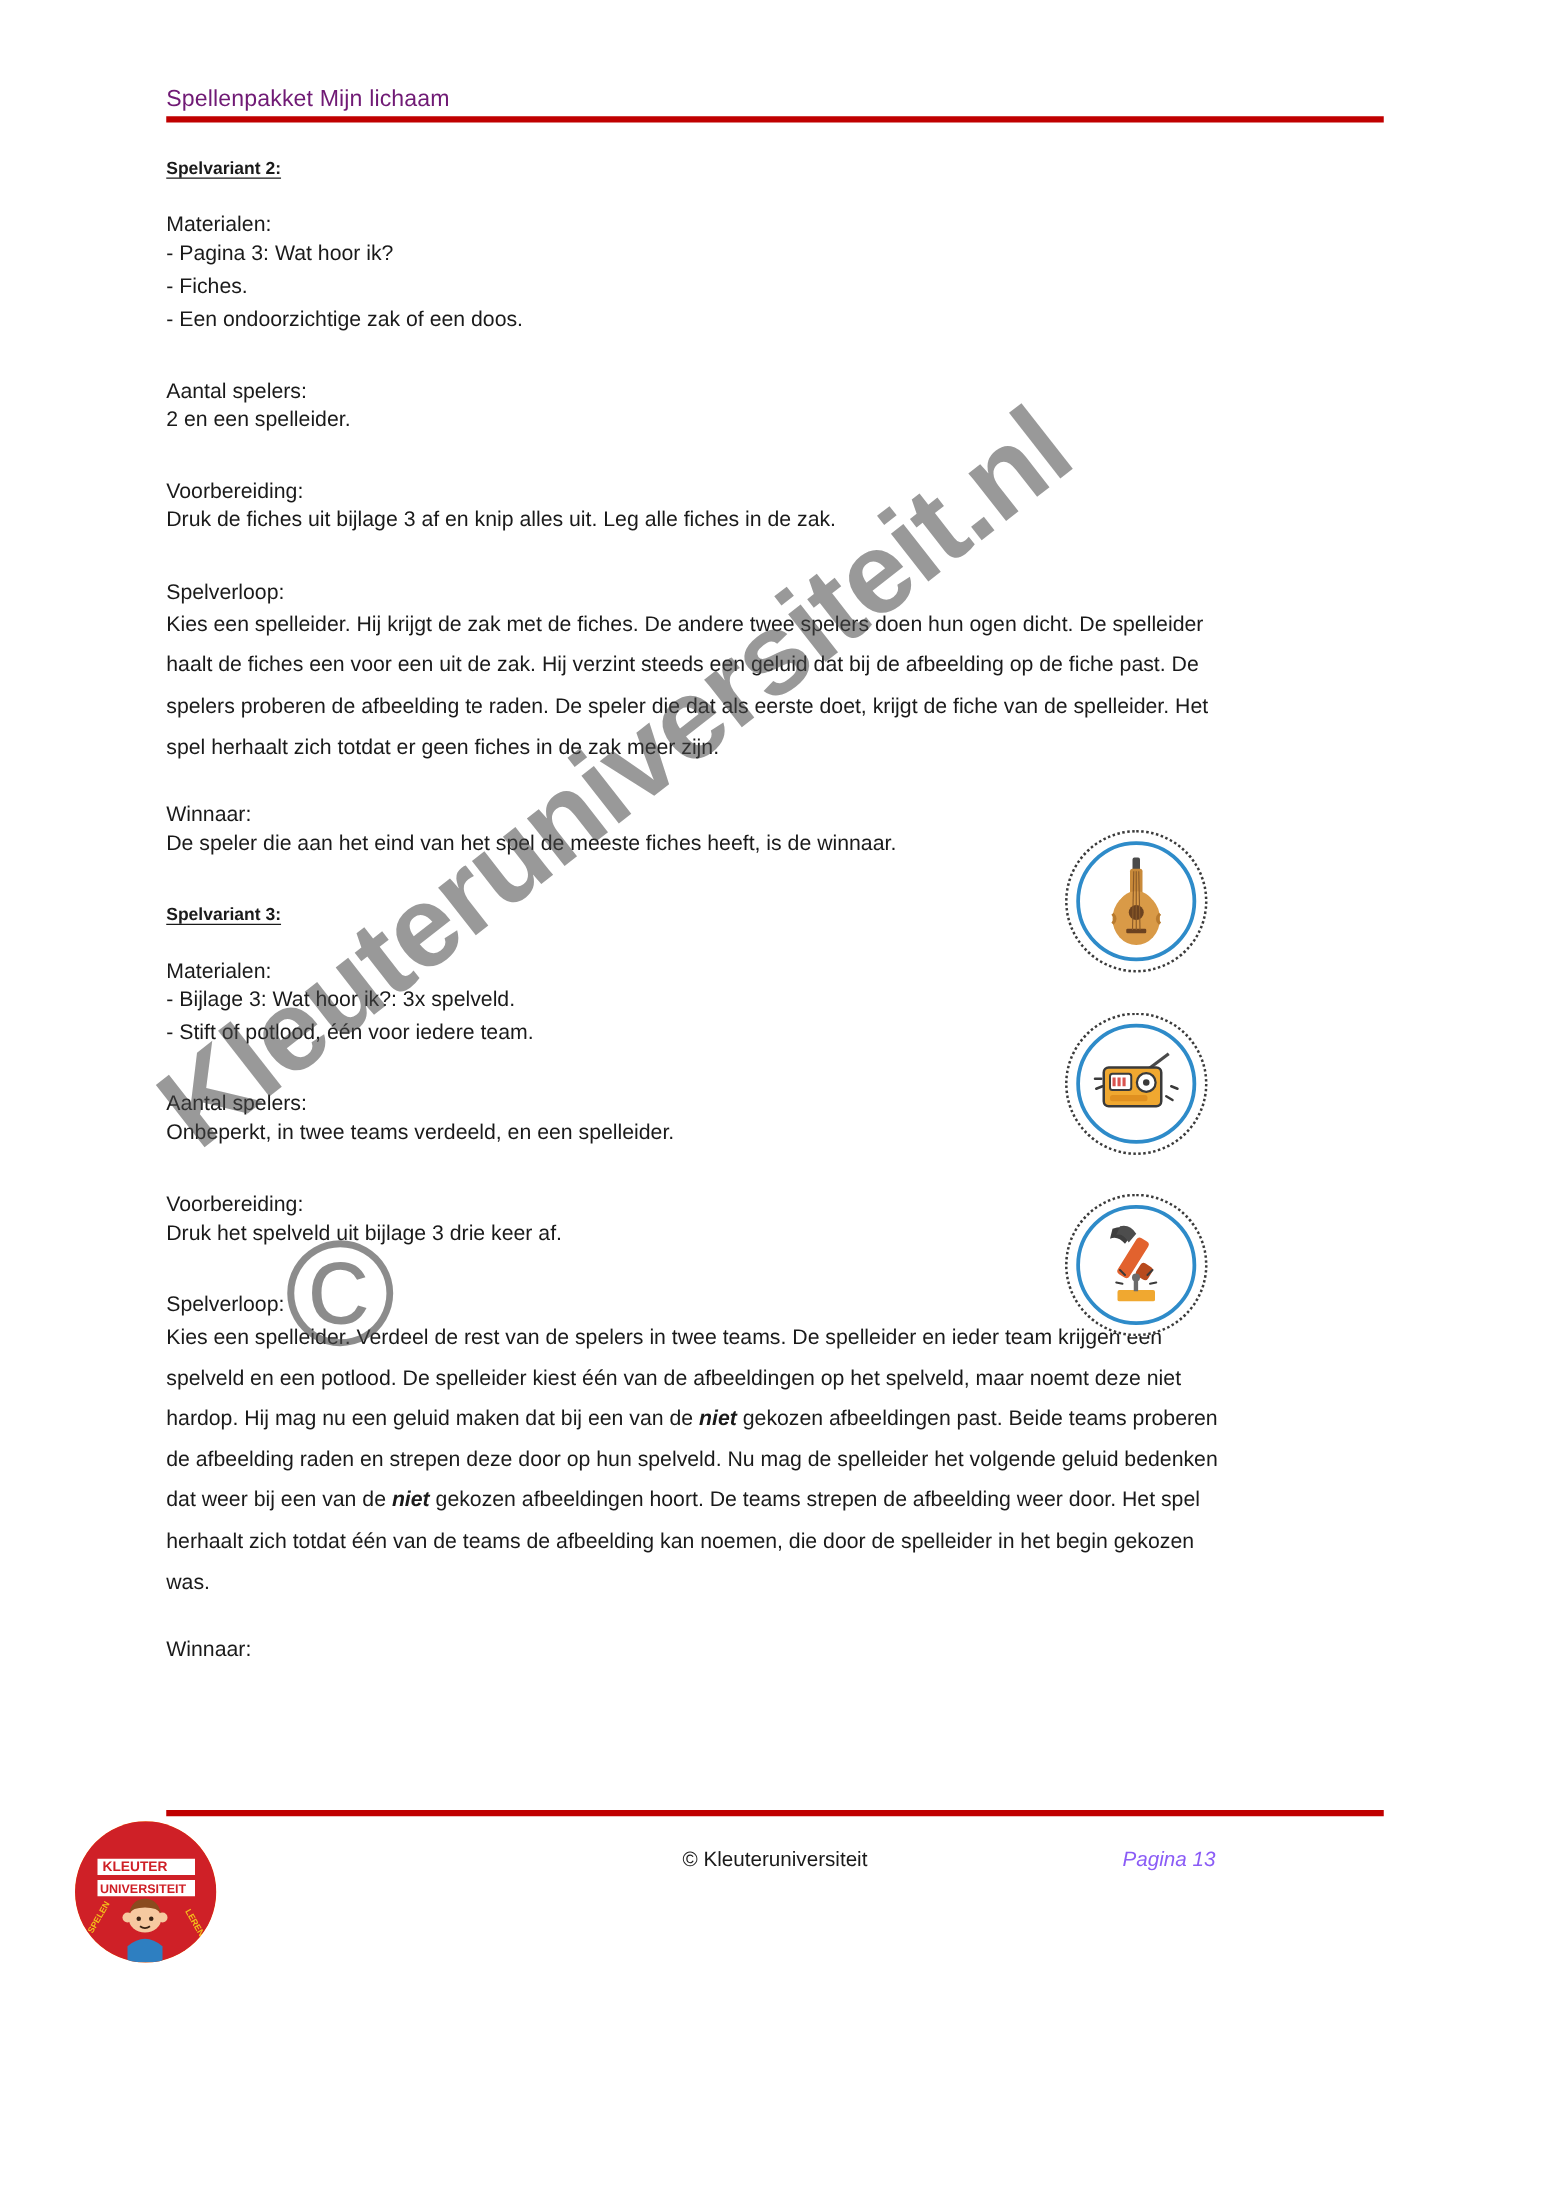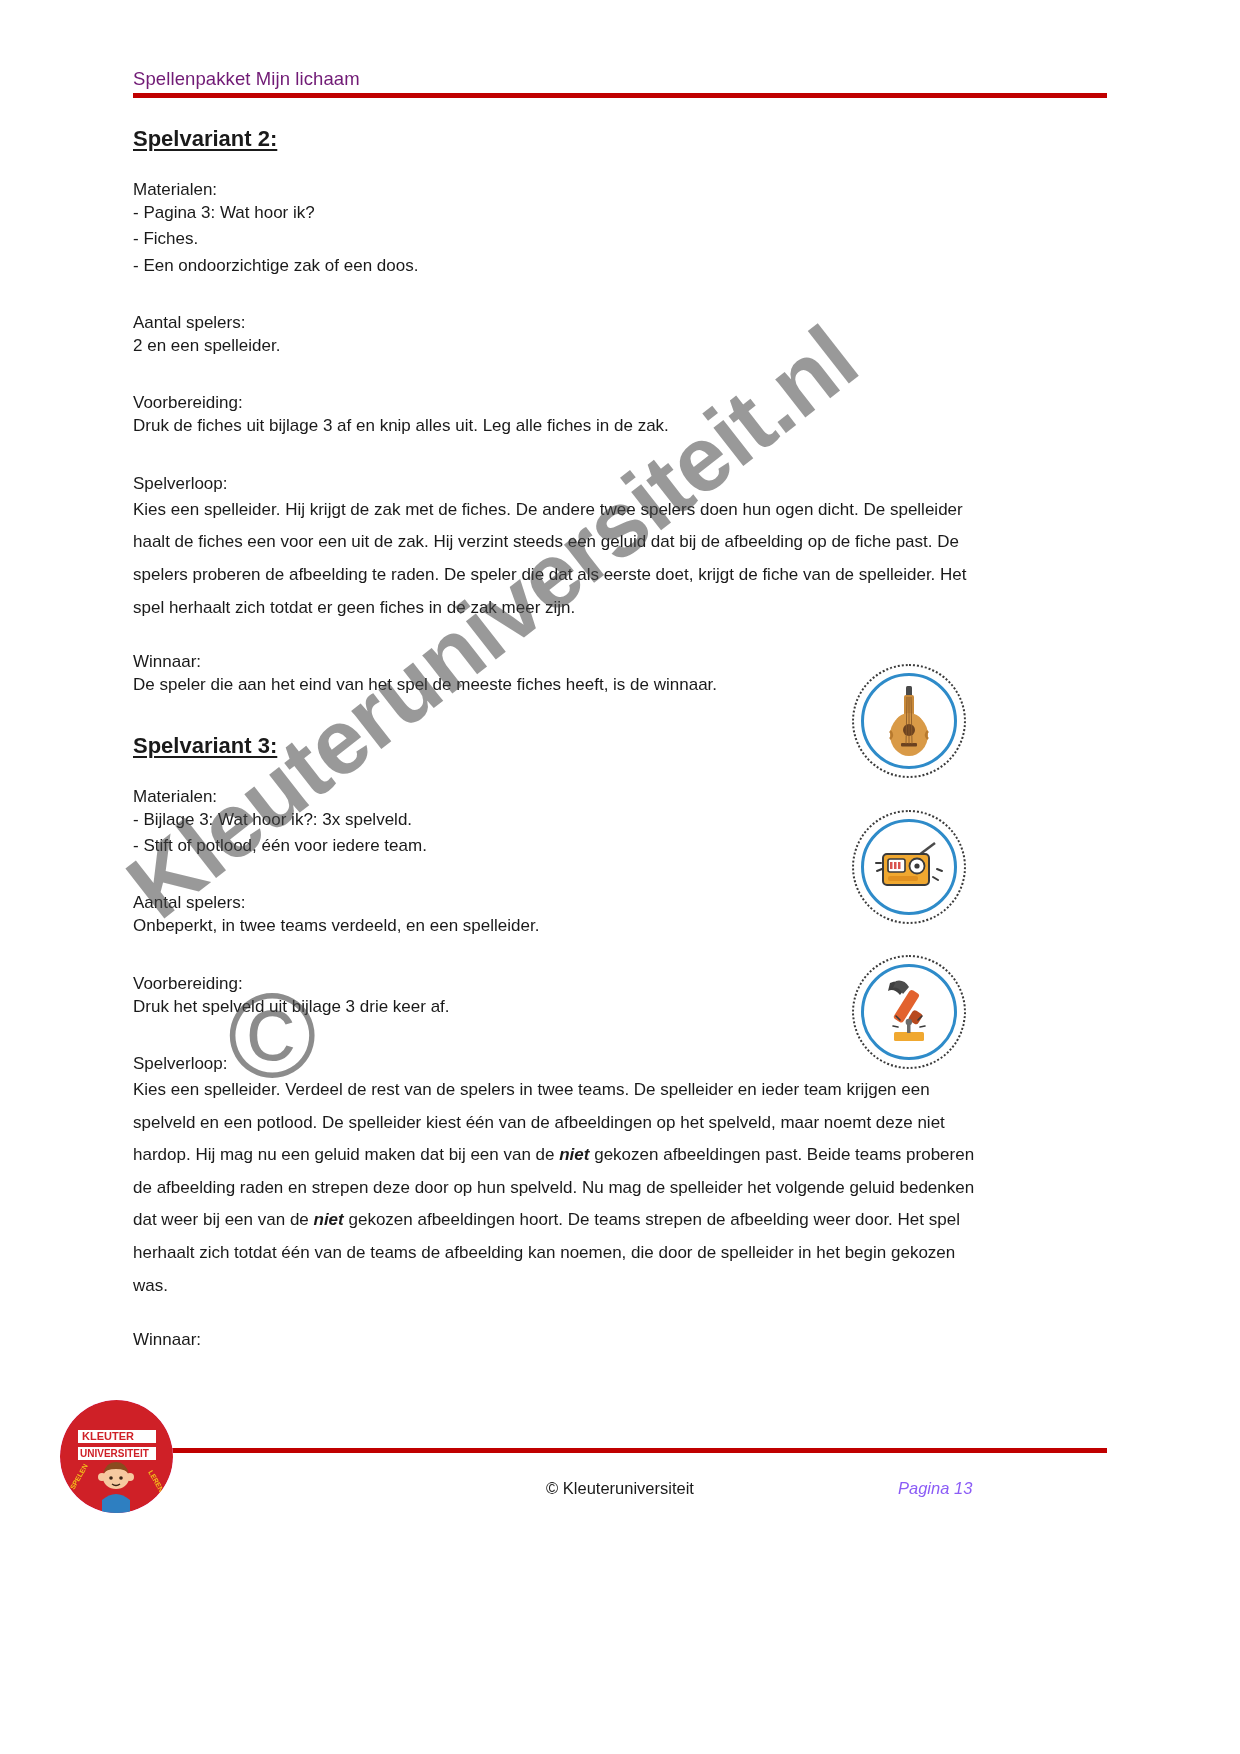--- a/index.html
+++ b/index.html
@@ -36,21 +36,21 @@
     position:absolute; left:898px; top:1479px;
     font-size:16.5px; color:#8b5cf6;font-style:italic;
   }
 
   
   .content {
     position:absolute; left:133px; top:126px;
     width:846px;
   }
   .h-under {
-    font-weight:bold; font-size:22px;
+    font-weight:bold; font-size:14px;
     text-decoration:underline; text-underline-offset:3px;
     margin:0 0 0 0;
   }
   .h-bold { font-weight:normal; font-size:17px; margin:0; }
   .line { font-size:17px; margin:0; line-height:1.55; }
   .para { font-size:17px; margin:0; line-height:1.92; text-align:left; }
   .sp-28 { height:28px; }
   .sp-34 { height:34px; }
   b.ital { font-style:italic; font-weight:bold; }
 
@@ -92,23 +92,23 @@
     box-sizing:border-box;
     display:flex; align-items:center; justify-content:center;
     background:#fff;
   }
   #badge-guitar { left:852px; top:664px; }
   #badge-radio  { left:852px; top:810px; }
   #badge-hammer { left:852px; top:955px; }
 
   
   .logo {
-    position:absolute; left:60px; top:1400px;
+    position:absolute; left:60px; top:1457px;
     width:113px; height:113px; border-radius:50%;
-    background:#f0abfc;
+    background:#f97316;
     z-index:7;
     overflow:hidden;
   }
   .logo svg { display:block; }
 </style>
 </head>
 <body>
 
 <div class="page">
 

